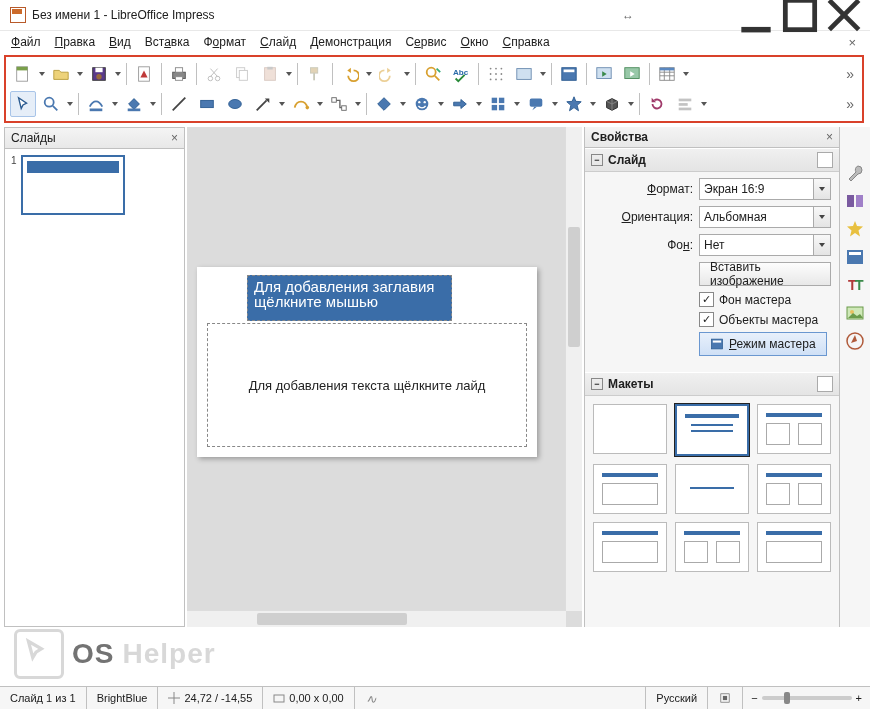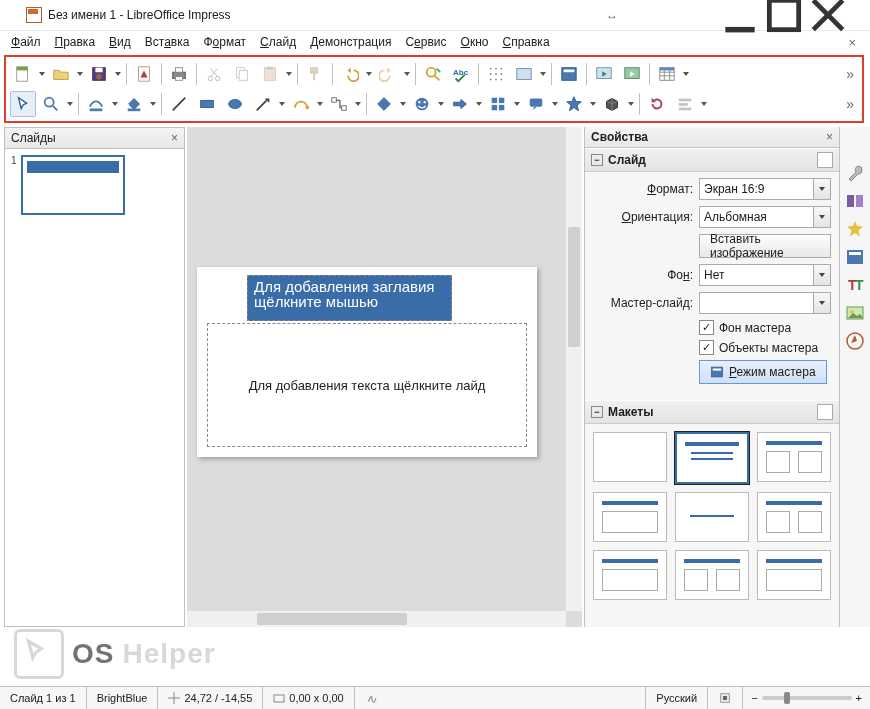--- a/index.html
+++ b/index.html
@@ -9,21 +9,21 @@
     --panel-header:#e0e0e0;
     --blue:#3a79b8;
     --slide-blue:#3a6da8;
     --red:#d9412a;
     --text:#202020;
     --link:#000;
   }
   html,body{margin:0;padding:0;font-family:Tahoma,Segoe UI,Arial,sans-serif;font-size:12px;color:var(--text);}
   body{width:870px;height:709px;overflow:hidden;background:#fff;position:relative;}
   
-  .titlebar{height:30px;background:#fff;border-bottom:1px solid #e8e8e8;display:flex;align-items:center;padding:0 20px;}
+  .titlebar{height:30px;background:#fff;border-bottom:1px solid #e8e8e8;display:flex;align-items:center;padding:0 4px;}
   .titlebar .appicon{width:16px;height:16px;margin:0 6px 0 6px;position:relative;}
   .titlebar .appicon::before{content:"";position:absolute;inset:0;border:1px solid #b85a2a;background:#fff;}
   .titlebar .appicon::after{content:"";position:absolute;left:2px;top:2px;width:10px;height:5px;background:#cc6a2a;}
   .titlebar .title{flex:0 0 auto;}
   .titlebar .spacer{flex:1;}
   .winbtn{width:44px;height:30px;display:flex;align-items:center;justify-content:center;color:#444;}
   .resize-indicator{font-size:12px;color:#666;margin-right:100px;}
   
   .menubar{height:22px;display:flex;align-items:center;padding:0 4px;}
   .menubar .menuitem{padding:2px 7px;cursor:default;}
@@ -485,38 +485,31 @@
           </div>
       </div>
       <div class="row">
         <label><u>О</u>риентация:</label>
         <div class="sel">
             <span>Альбомная</span>
             <div class="caret"></div>
           </div>
       </div>
       <div class="row">
-          <div class="btn">
-            <span>Вставить изображение</span>
-          </div>
-        </div>
-      <div class="row">
         <label>Фо<u>н</u>:</label>
         <div class="sel">
             <span>Нет</span>
             <div class="caret"></div>
           </div>
       </div>
       <div class="row">
-        <label>Мастер-слайд:</label>
-        <div class="sel">
-            <span></span>
-            <div class="caret"></div>
+          <div class="btn">
+            <span>Вставить изображение</span>
           </div>
-      </div>
+        </div>
       <div class="chk-row">
           <div class="chk">✓</div>
           <span>Фон мастера</span>
         </div>
       <div class="chk-row">
           <div class="chk">✓</div>
           <span>Объекты мастера</span>
         </div>
       <div class="row">
           <div class="btn highlight">

